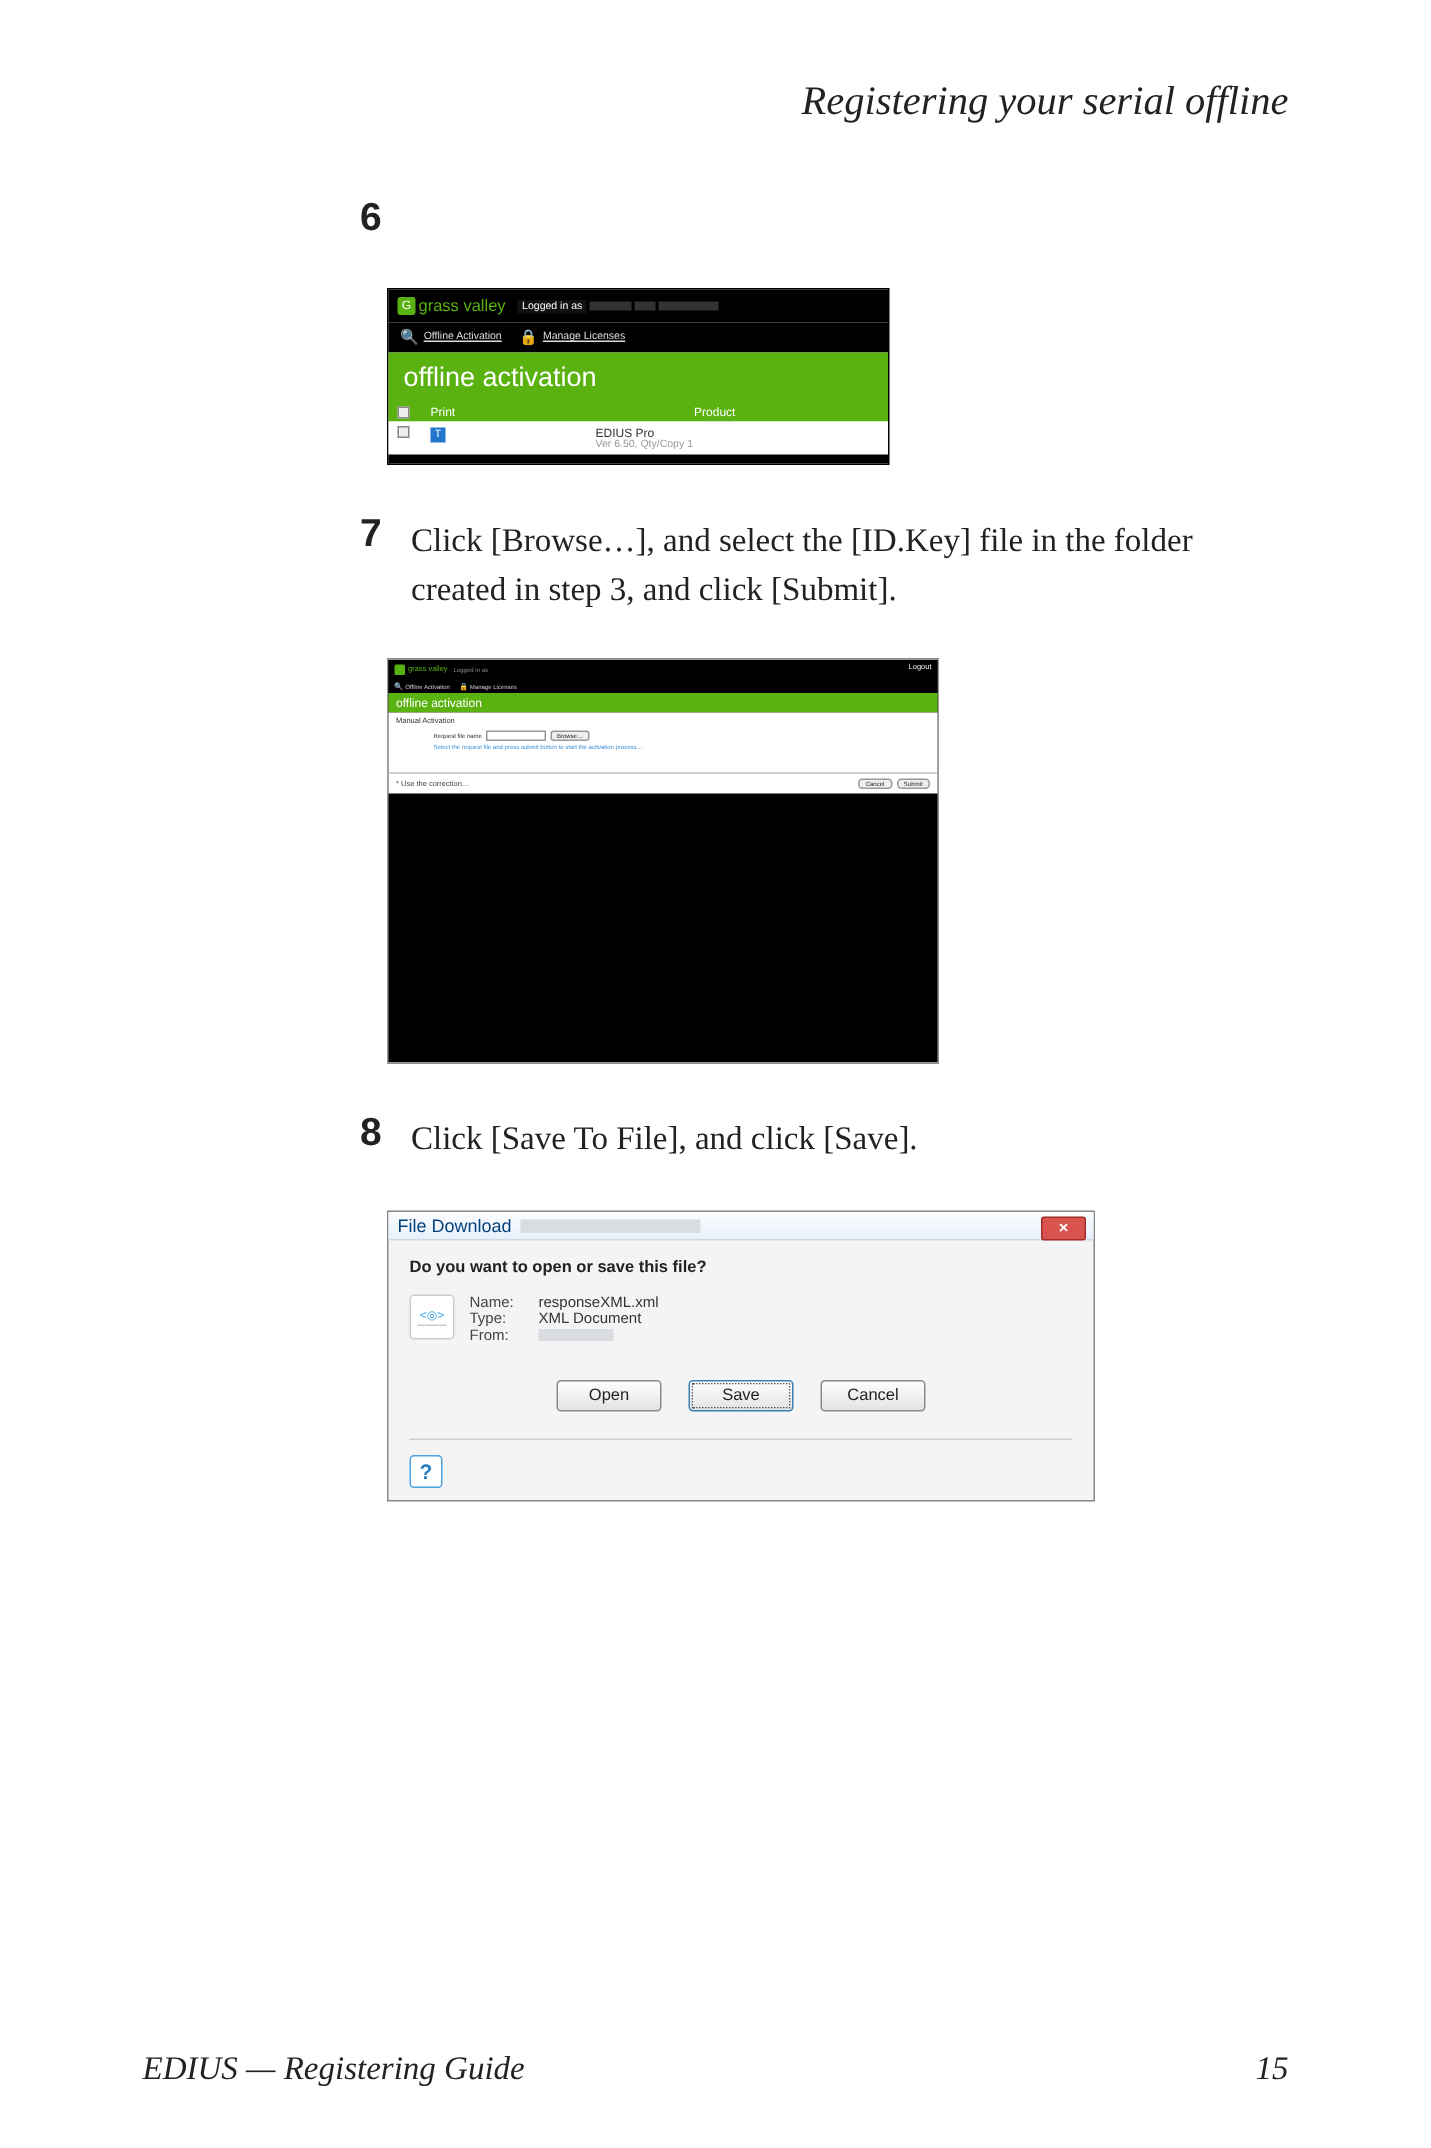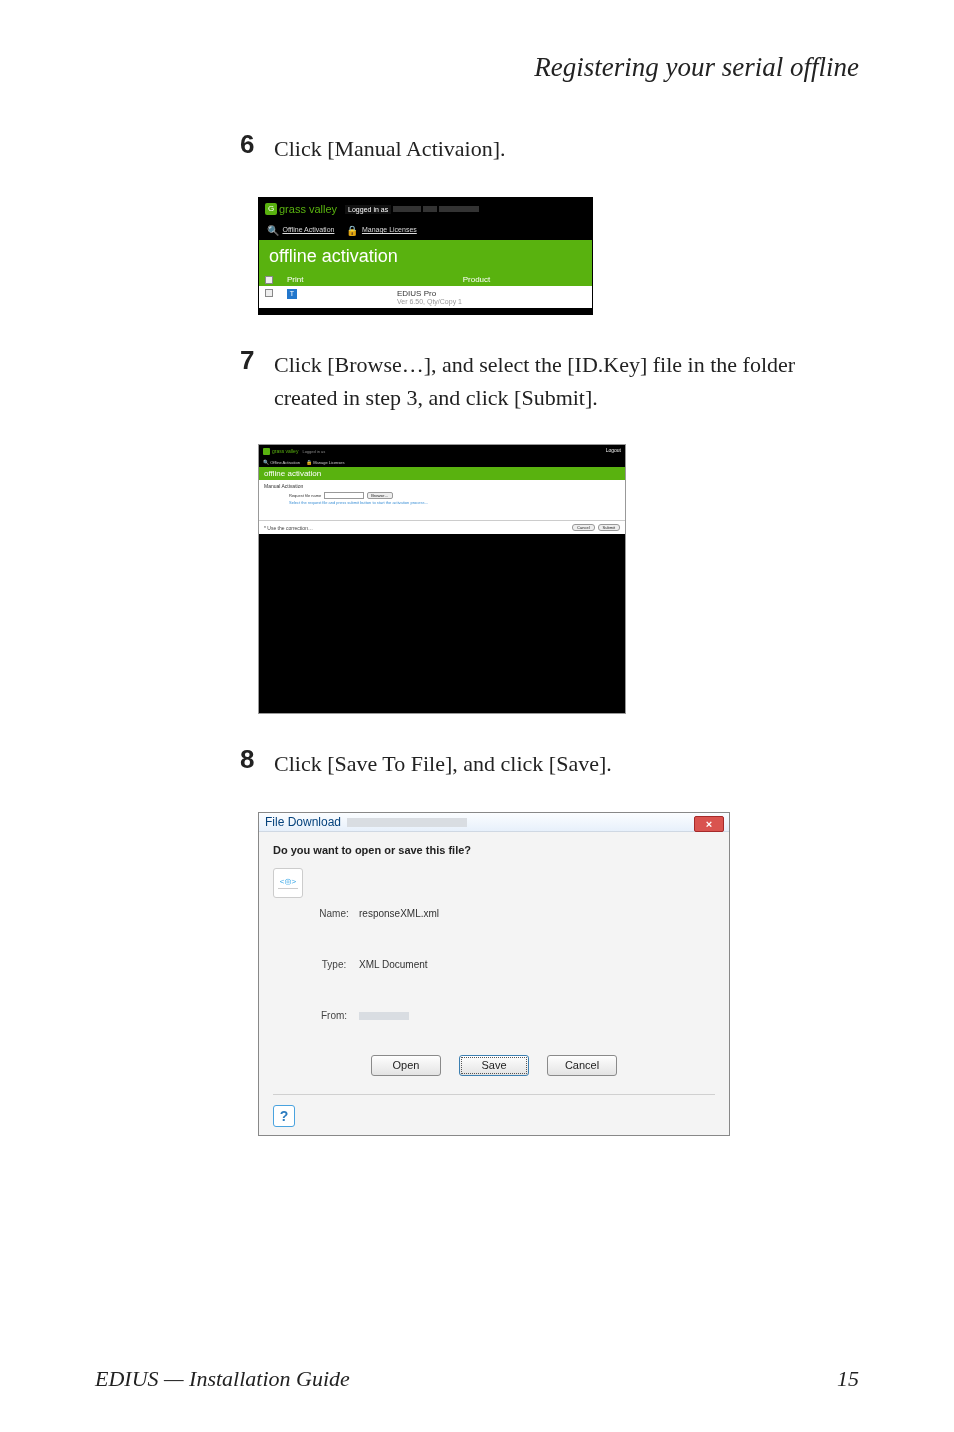--- a/index.html
+++ b/index.html
@@ -243,23 +243,23 @@
     color:#fff;font-size:11px;text-align:center;line-height:14px;font-weight:bold;
   }
   .fig3-body { padding: 12px 14px 8px 14px;}
   .fig3-q { font-weight:bold;font-size:11px;color:#222;}
   .fig3-row { display:flex; gap:10px; margin-top:12px;}
   .fig3-icon {
     width:30px;height:30px;border:1px solid #ccc;border-radius:3px;background:#fff;
     display:flex;flex-direction:column;align-items:center;justify-content:center;font-size:8px;color:#2fa3e6;
   }
   .fig3-meta {font-size:10px;color:#333;}
-  .fig3-meta .lbl{color:#444;display:inline-block;width:42px;text-align:center;margin-right:4px;margin-top:40px;}
+  .fig3-meta .lbl{color:#444;display:inline-block;width:42px;text-align:left;margin-right:4px;}
   .fig3-meta-redact{display:inline-block;width:50px;height:8px;background:#d9dde2;vertical-align:middle;}
-  .fig3-buttons { display:flex; gap:18px; justify-content:center; margin-top:34px;}
+  .fig3-buttons { display:flex; gap:18px; justify-content:center; margin-top:24px;}
   .fig3-button {
     min-width:70px;height:21px;border:1px solid #8a8a8a;background:linear-gradient(#fefefe,#e3e3e3);
     font-size:11px;border-radius:3px;text-align:center;line-height:19px;
   }
   .fig3-button.focus { outline:1px dotted #555; outline-offset:-3px; border:1px solid #3c7fb1;}
   .fig3-warn {
     display:flex;gap:10px;margin-top:18px;padding-top:10px;border-top:1px solid #d0d0d0;
   }
   .fig3-warn-icon {
     width:22px;height:22px;border-radius:3px;background:#fff;border:1px solid #4aa3df;display:flex;align-items:center;justify-content:center;color:#2b7cc0;font-weight:bold;font-size:14px;
@@ -284,21 +284,20 @@
   }
 </style>
 </head>
 <body>
 
 <div class="page">
   <div class="section-header">Registering your serial offline</div>
 
   <div class="step">
     <div class="step-num">6</div>
-    <div class="step-text">Click [Manual Activaion].</div>
   </div>
 
   <div class="fig1">
     <div class="fig1-top">
       <span class="fig1-logo">
         <span class="fig1-checkbox">
             <span class="fig1-check">G</span>
           </span>
         <span class="fig1-brand">grass valley</span>
       </span>
@@ -407,16 +406,16 @@
         <div class="fig3-button focus">Save</div>
         <div class="fig3-button">Cancel</div>
       </div>
       <div class="fig3-warn">
         <div class="fig3-warn-icon">?</div>
       </div>
     </div>
   </div>
 
   <div class="page-footer">
-    <div class="page-footer-left">EDIUS  —  Installation Guide</div>
+    <div class="page-footer-left">EDIUS  —  Registering Guide</div>
     <div class="page-footer-right">15</div>
   </div>
 </div>
 
 </body></html>

